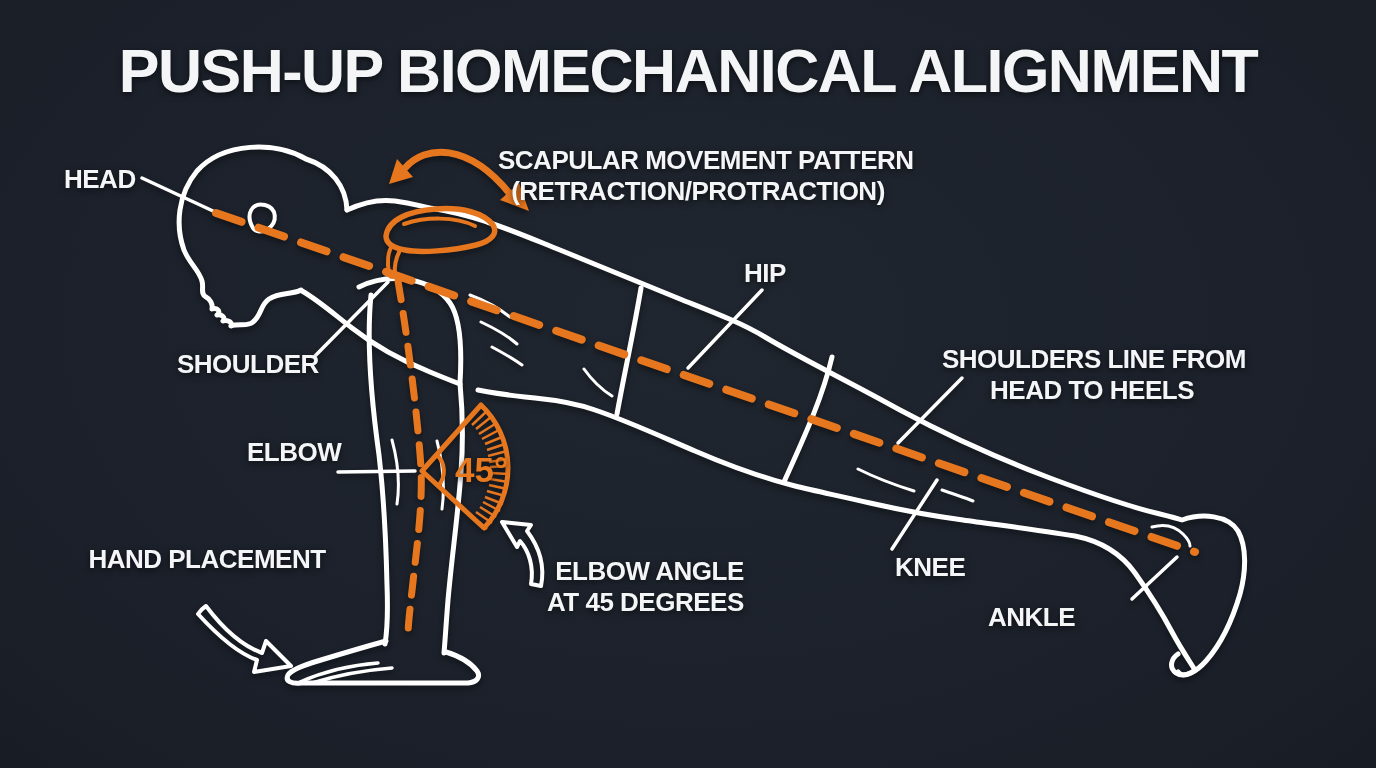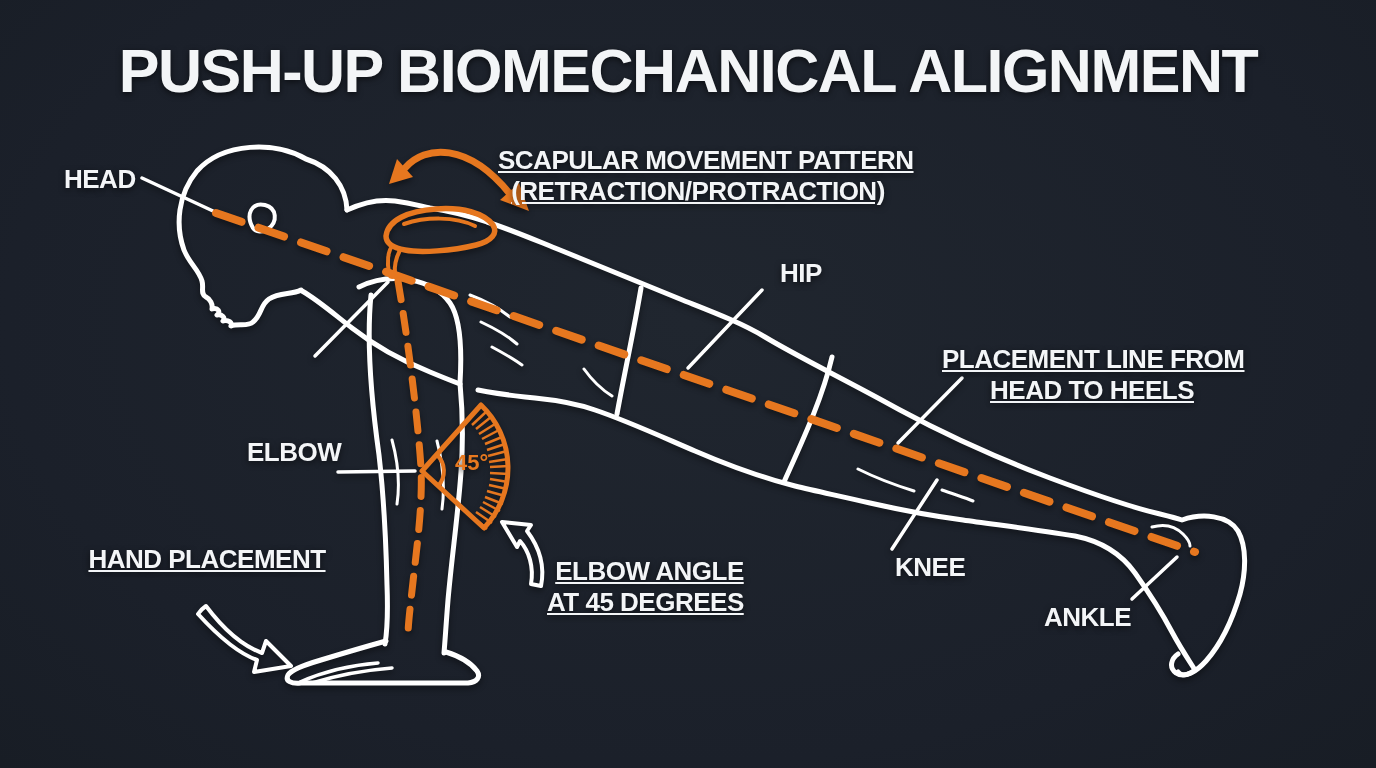--- a/index.html
+++ b/index.html
@@ -11,23 +11,23 @@
   svg.figure{position:absolute;left:0;top:0;filter:drop-shadow(0 3px 3px rgba(0,0,0,.45));}
   .txt{
     position:absolute;color:#f3f5f7;font-weight:700;letter-spacing:-0.5px;
     white-space:nowrap;text-shadow:0 2px 6px rgba(0,0,0,.6);text-align:right;
   }
   .title{
     left:0;top:36px;width:100%;text-align:center;
     font-size:61px;letter-spacing:-1.5px;
   }
   .lbl{font-size:26px;}
-  .ann{font-size:26px;line-height:31px;text-decoration:underline;}
+  .ann{font-size:26px;line-height:31px;}
   .center{text-align:center;}
-  .angle{color:#e8791f;font-size:22px;letter-spacing:0;}
+  .angle{color:#e8791f;font-size:35px;letter-spacing:0;}
 </style>
 </head>
 <body>
 
 <div class="stage">
 
   <svg class="figure" width="1376" height="768" viewBox="0 0 1376 768">
 
     <g stroke="#ffffff" fill="none" stroke-linecap="round" stroke-linejoin="round">
 
@@ -176,32 +176,33 @@
           M 507,489 L 489,485  M 505,496 L 487,491  M 503,504 L 485,497
           M 500,511 L 483,502  M 496,517 L 480,507  M 492,523 L 476,512
           M 487,529 L 473,517"></path>
       </g>
     </g>
   </svg>
 
   <div class="txt title">PUSH-UP BIOMECHANICAL ALIGNMENT</div>
 
   <div class="txt lbl" style="left:64px;top:164px">HEAD</div>
+  <div class="txt lbl" style="left:177px;top:349px">SHOULDER</div>
   <div class="txt lbl" style="left:247px;top:437px">ELBOW</div>
-  <div class="txt lbl" style="left:780px;top:258px">HIP</div>
+  <div class="txt lbl" style="left:744px;top:258px">HIP</div>
   <div class="txt lbl" style="left:895px;top:552px">KNEE</div>
-  <div class="txt lbl" style="left:1044px;top:602px">ANKLE</div>
+  <div class="txt lbl" style="left:988px;top:602px">ANKLE</div>
 
   <div class="txt ann center" style="left:498px;top:145px;width:400px">
     <div>SCAPULAR MOVEMENT PATTERN</div>
     <div>(RETRACTION/PROTRACTION)</div>
   </div>
 
   <div class="txt ann center" style="left:942px;top:344px;width:300px">
-    <div>PLACEMENT LINE FROM</div>
+    <div>SHOULDERS LINE FROM</div>
     <div>HEAD TO HEELS</div>
   </div>
 
   <div class="txt ann center" style="left:57px;top:544px;width:300px">
     <div>HAND PLACEMENT</div>
   </div>
 
   <div class="txt ann" style="left:547px;top:556px">
     <div>ELBOW ANGLE</div>
     <div>AT 45 DEGREES</div>

